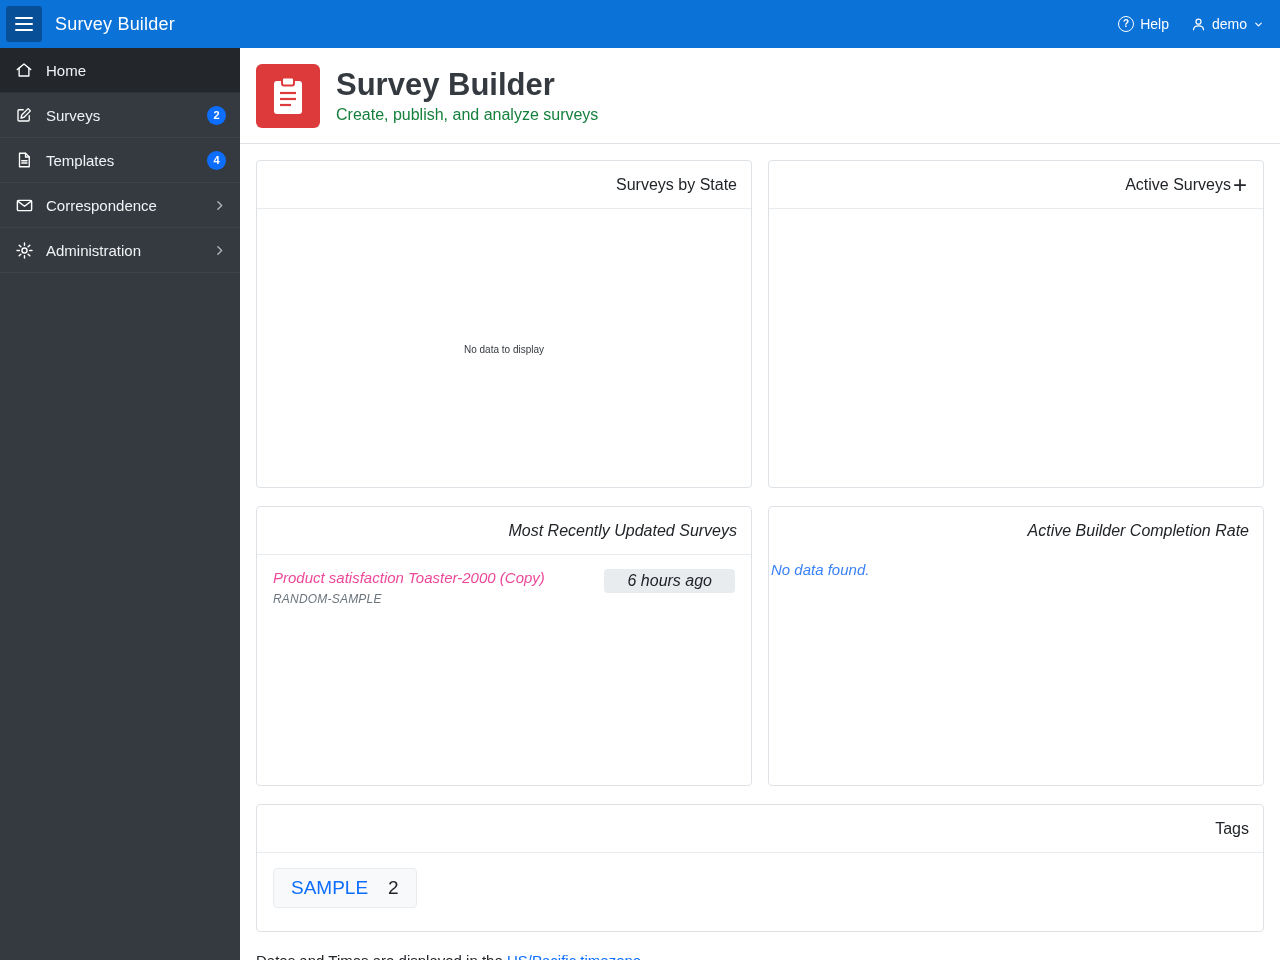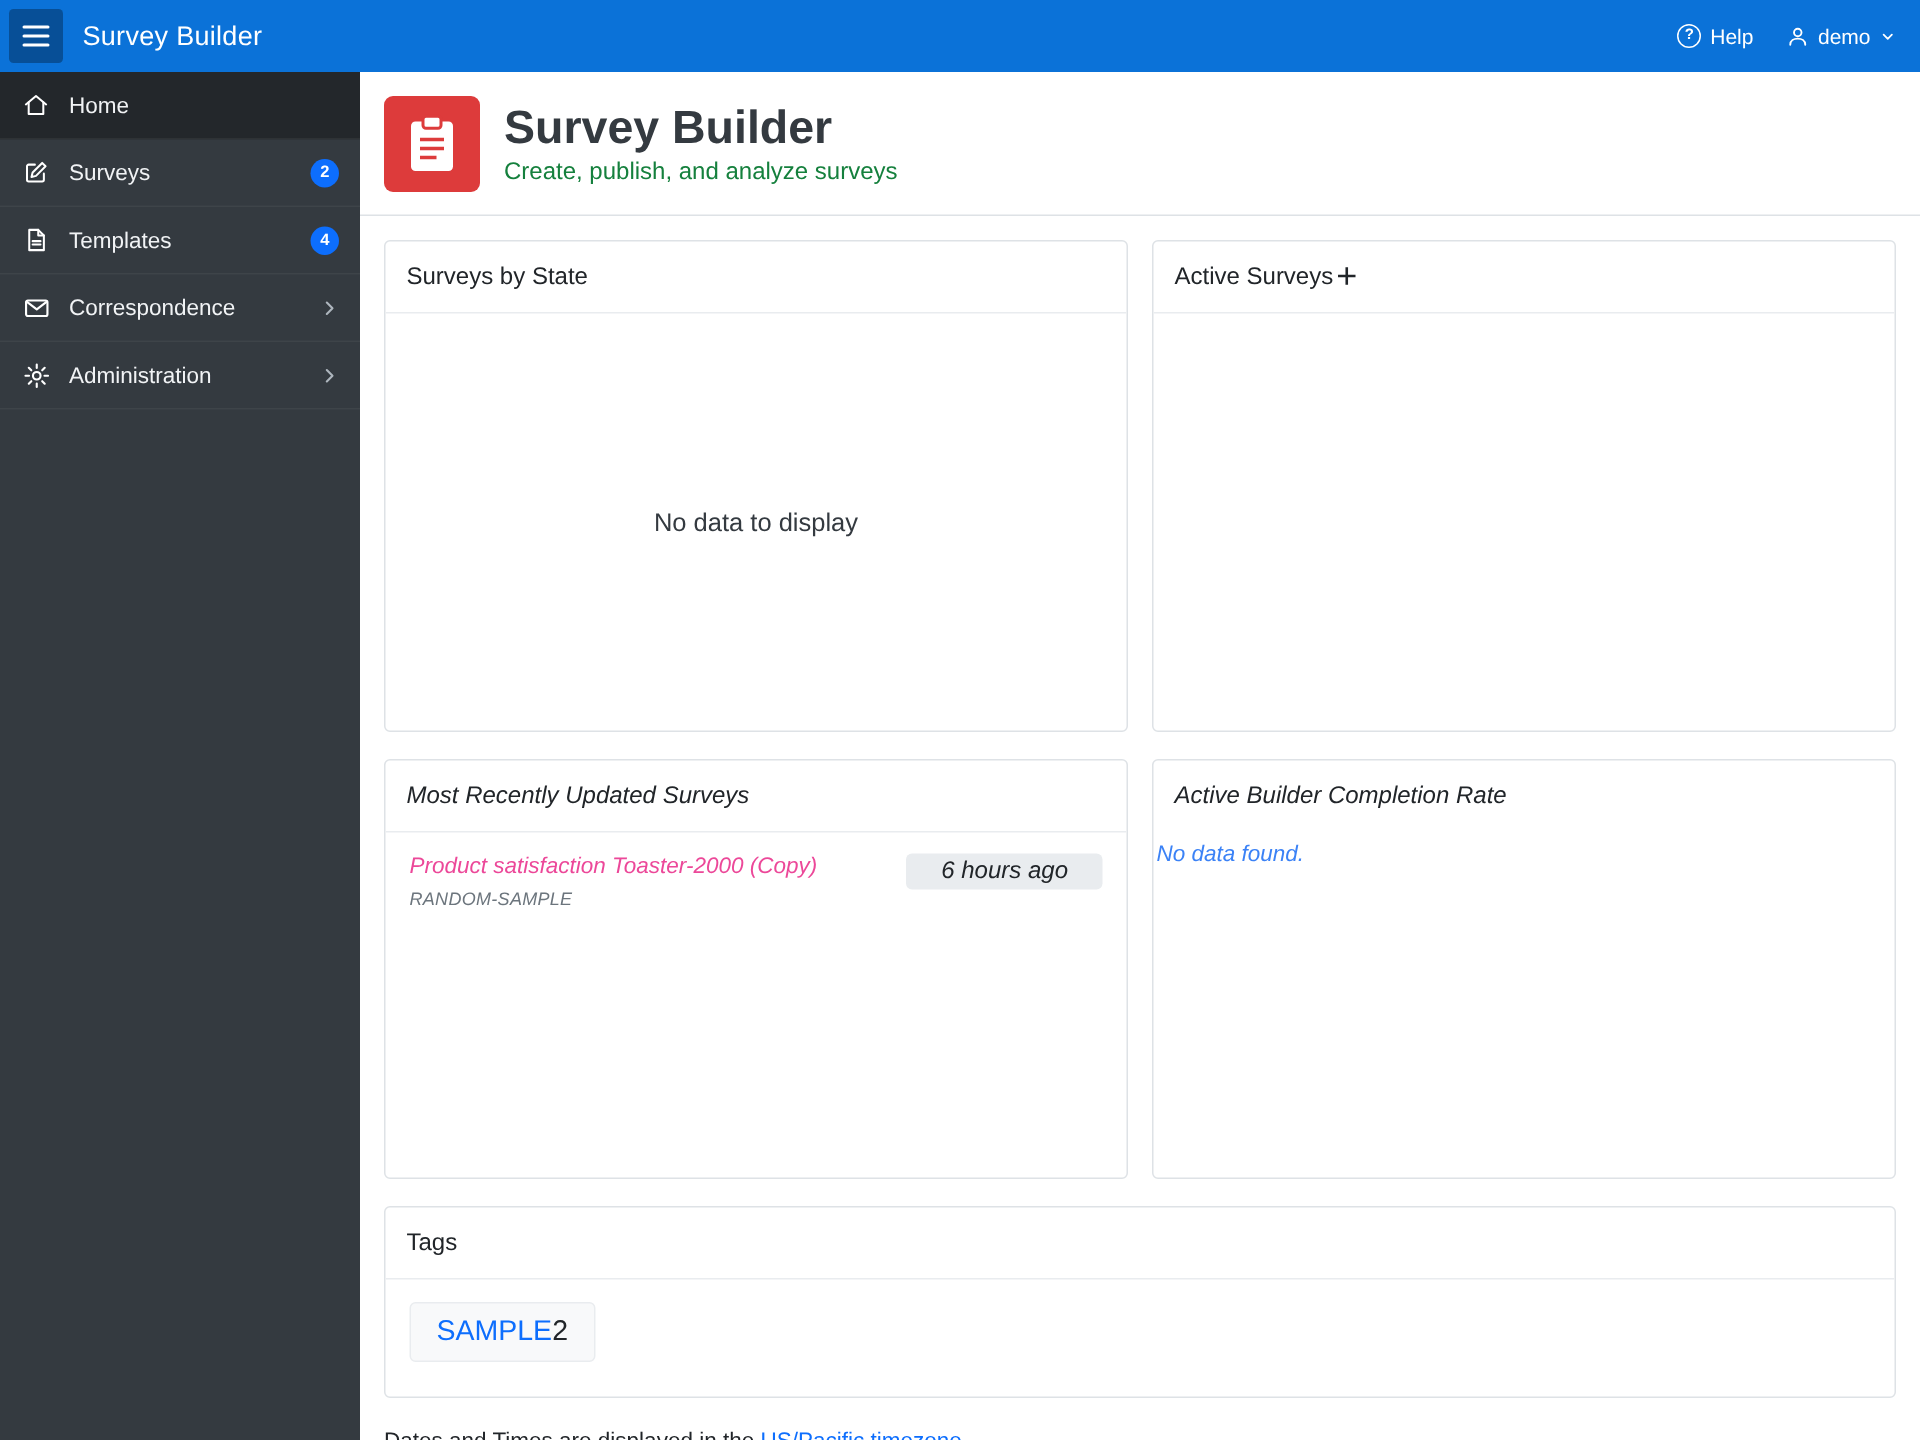--- a/index.html
+++ b/index.html
@@ -74,45 +74,45 @@
 
   .cards {
     padding:16px; display:grid;
     grid-template-columns:496px 496px; column-gap:16px; row-gap:18px;
   }
   .card { border:1px solid #dee2e6; border-radius:4px; background:#fff; overflow:hidden; }
   .card.h1 { height:328px; }
   .card.h2 { height:280px;font-style:italic; }
   .card.tags-card { grid-column:1 / -1; height:128px; }
   .card-header {
-    display:flex; align-items:center; justify-content:flex-start;
+    display:flex; align-items:center; justify-content:flex-end;
     padding:13px 14px; border-bottom:1px solid #e9ecef; height:48px;
   }
   .card-header.no-border { border-bottom:none; }
   .card-title { font-size:16px; font-weight:500; color:#212529; }
   .plus-btn {
     background:none; border:none; font-size:24px; font-weight:300;
     color:#212529; line-height:1; cursor:pointer; padding:0 2px;
   }
   .chart-empty {
     height:280px; display:flex; align-items:center; justify-content:center;
   }
-  .empty-small { font-size:17px; color:#343a40; }
+  .empty-small { font-size:10px; color:#343a40; }
   .recent-body { padding:14px 16px; }
   .survey-item { display:flex; align-items:flex-start; justify-content:space-between; }
   .survey-link { font-size:15px; color:#ec4899; text-decoration:none; cursor:pointer; }
   .survey-tag { font-size:12px; color:#6c757d; margin-top:5px; letter-spacing:.2px; }
   .time-badge {
     background:#e9ecef; color:#212529; font-size:16px;
     padding:3px 23px; border-radius:4px; white-space:nowrap; flex:0 0 auto;
   }
   .completion-body { padding:6px 2px 0 2px; font-size:15px; color:#3b82f6; }
   .tags-body { padding:15px 16px; }
   .tag-chip {
-    display:inline-flex; align-items:center; gap:0;
+    display:inline-flex; align-items:center; gap:20px;
     background:#f8f9fa; border:1px solid #e9ecef; border-radius:4px;
     padding:8px 17px; cursor:pointer; text-decoration:none;
   }
   .tag-label { font-size:19px; color:#0d6efd; }
   .tag-count { font-size:19px; color:#212529; }
 
   .footer-note { margin:4px 0 0 16px; font-size:15px; color:#212529; }
   .tz-link { color:#0d6efd; text-decoration:none; cursor:pointer; }
 </style>
 </head>

